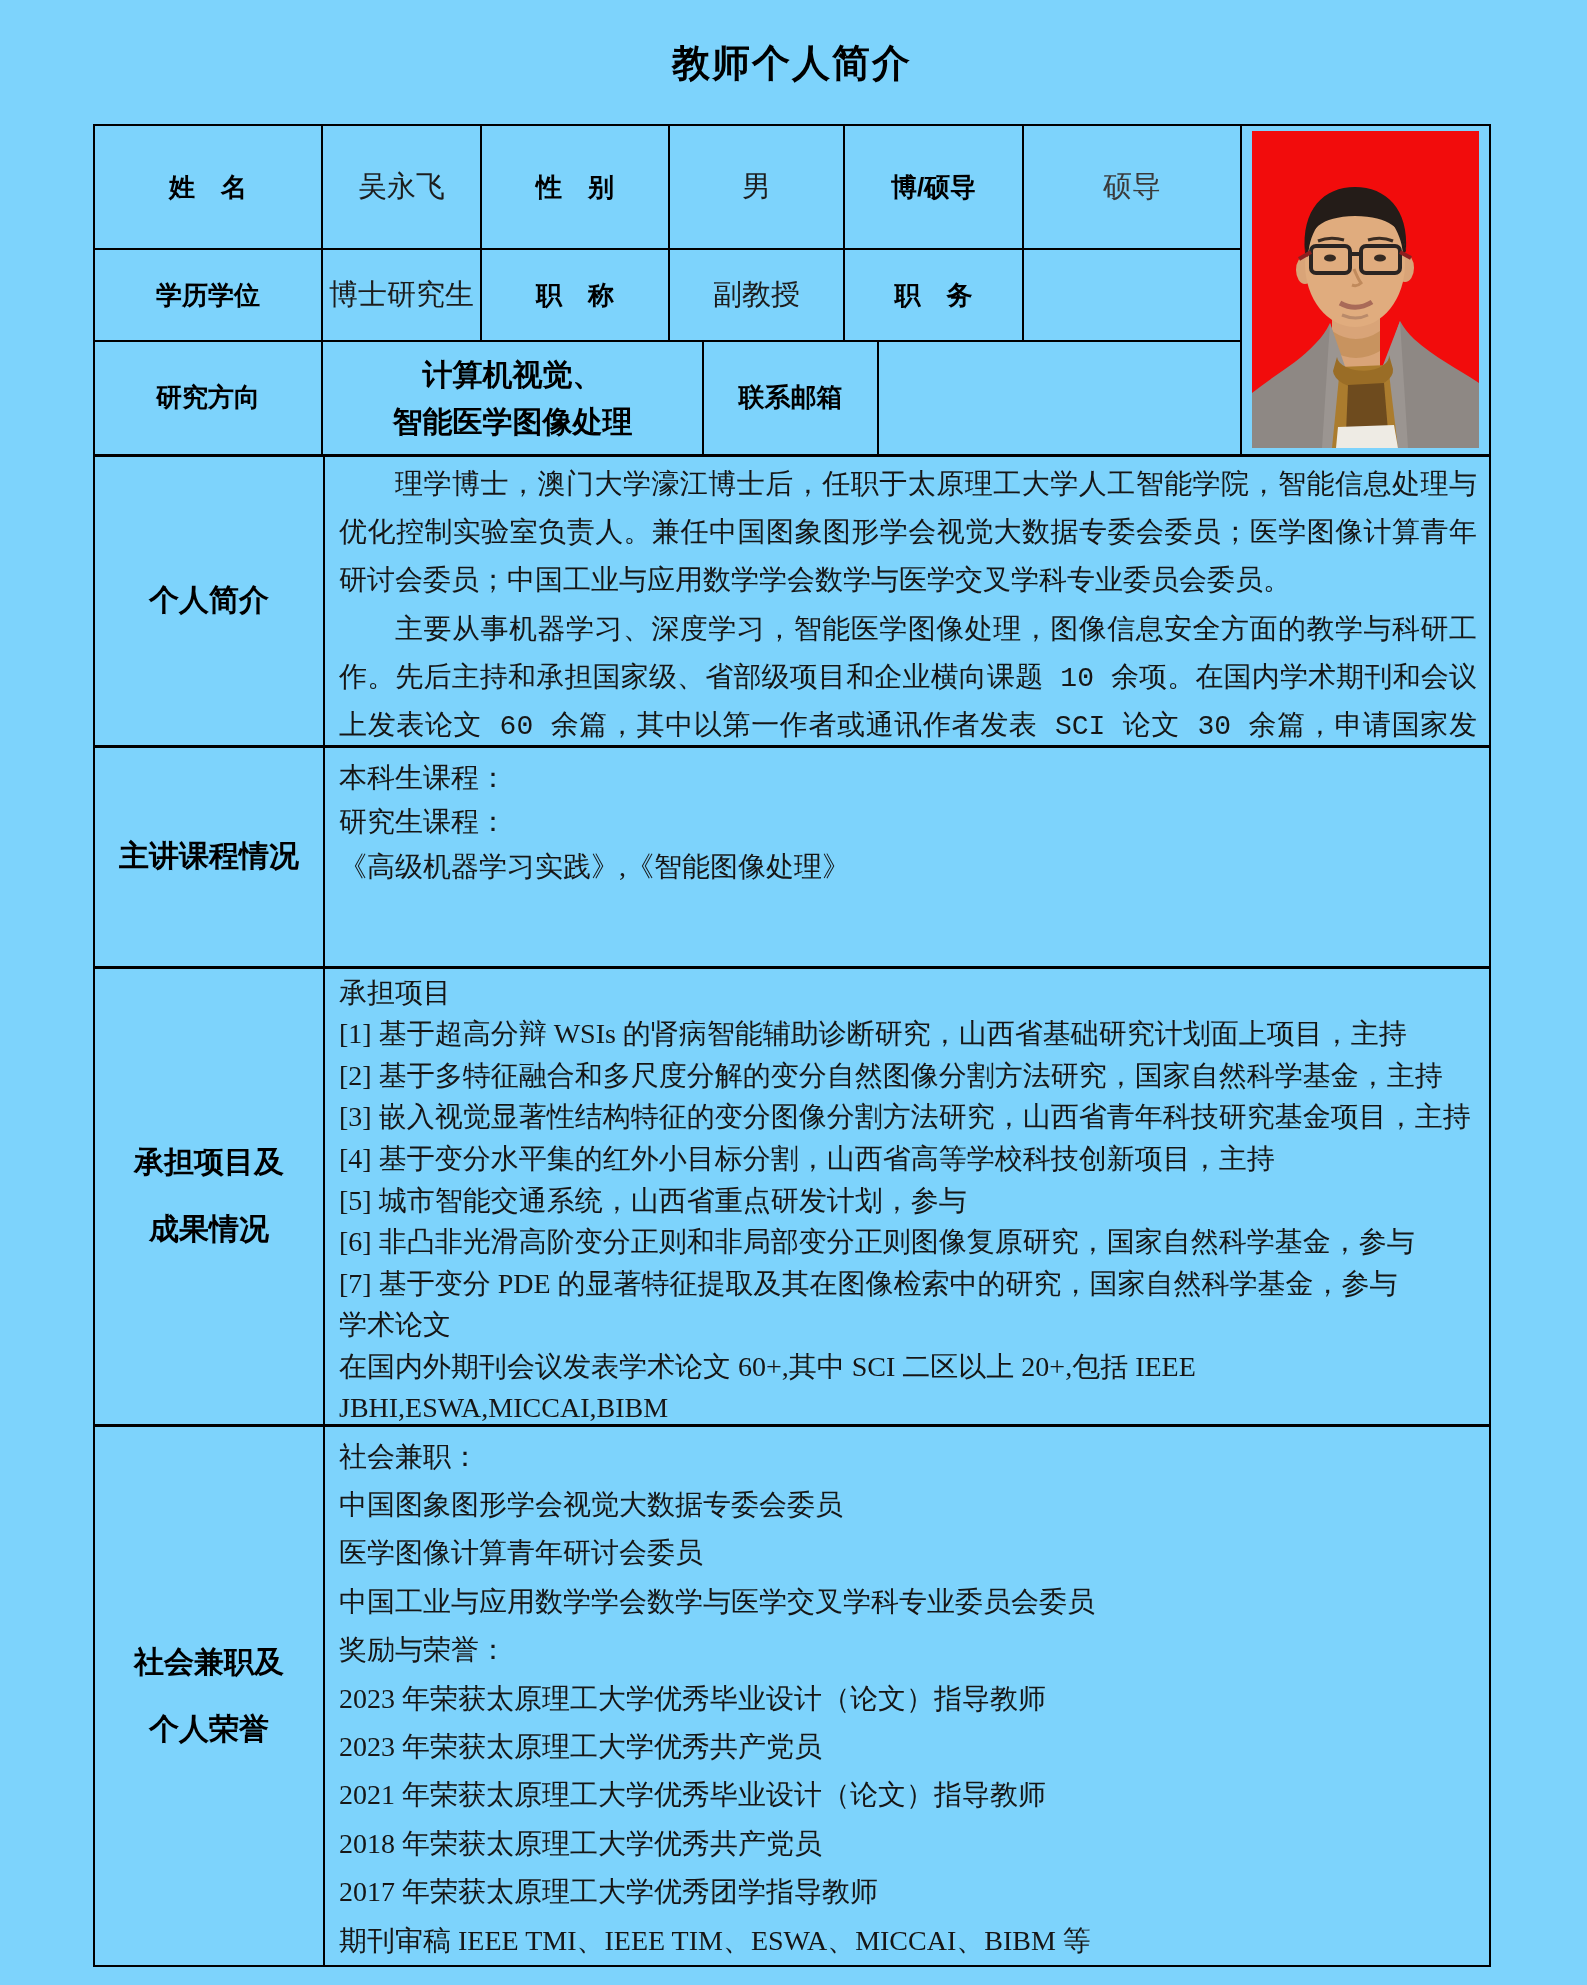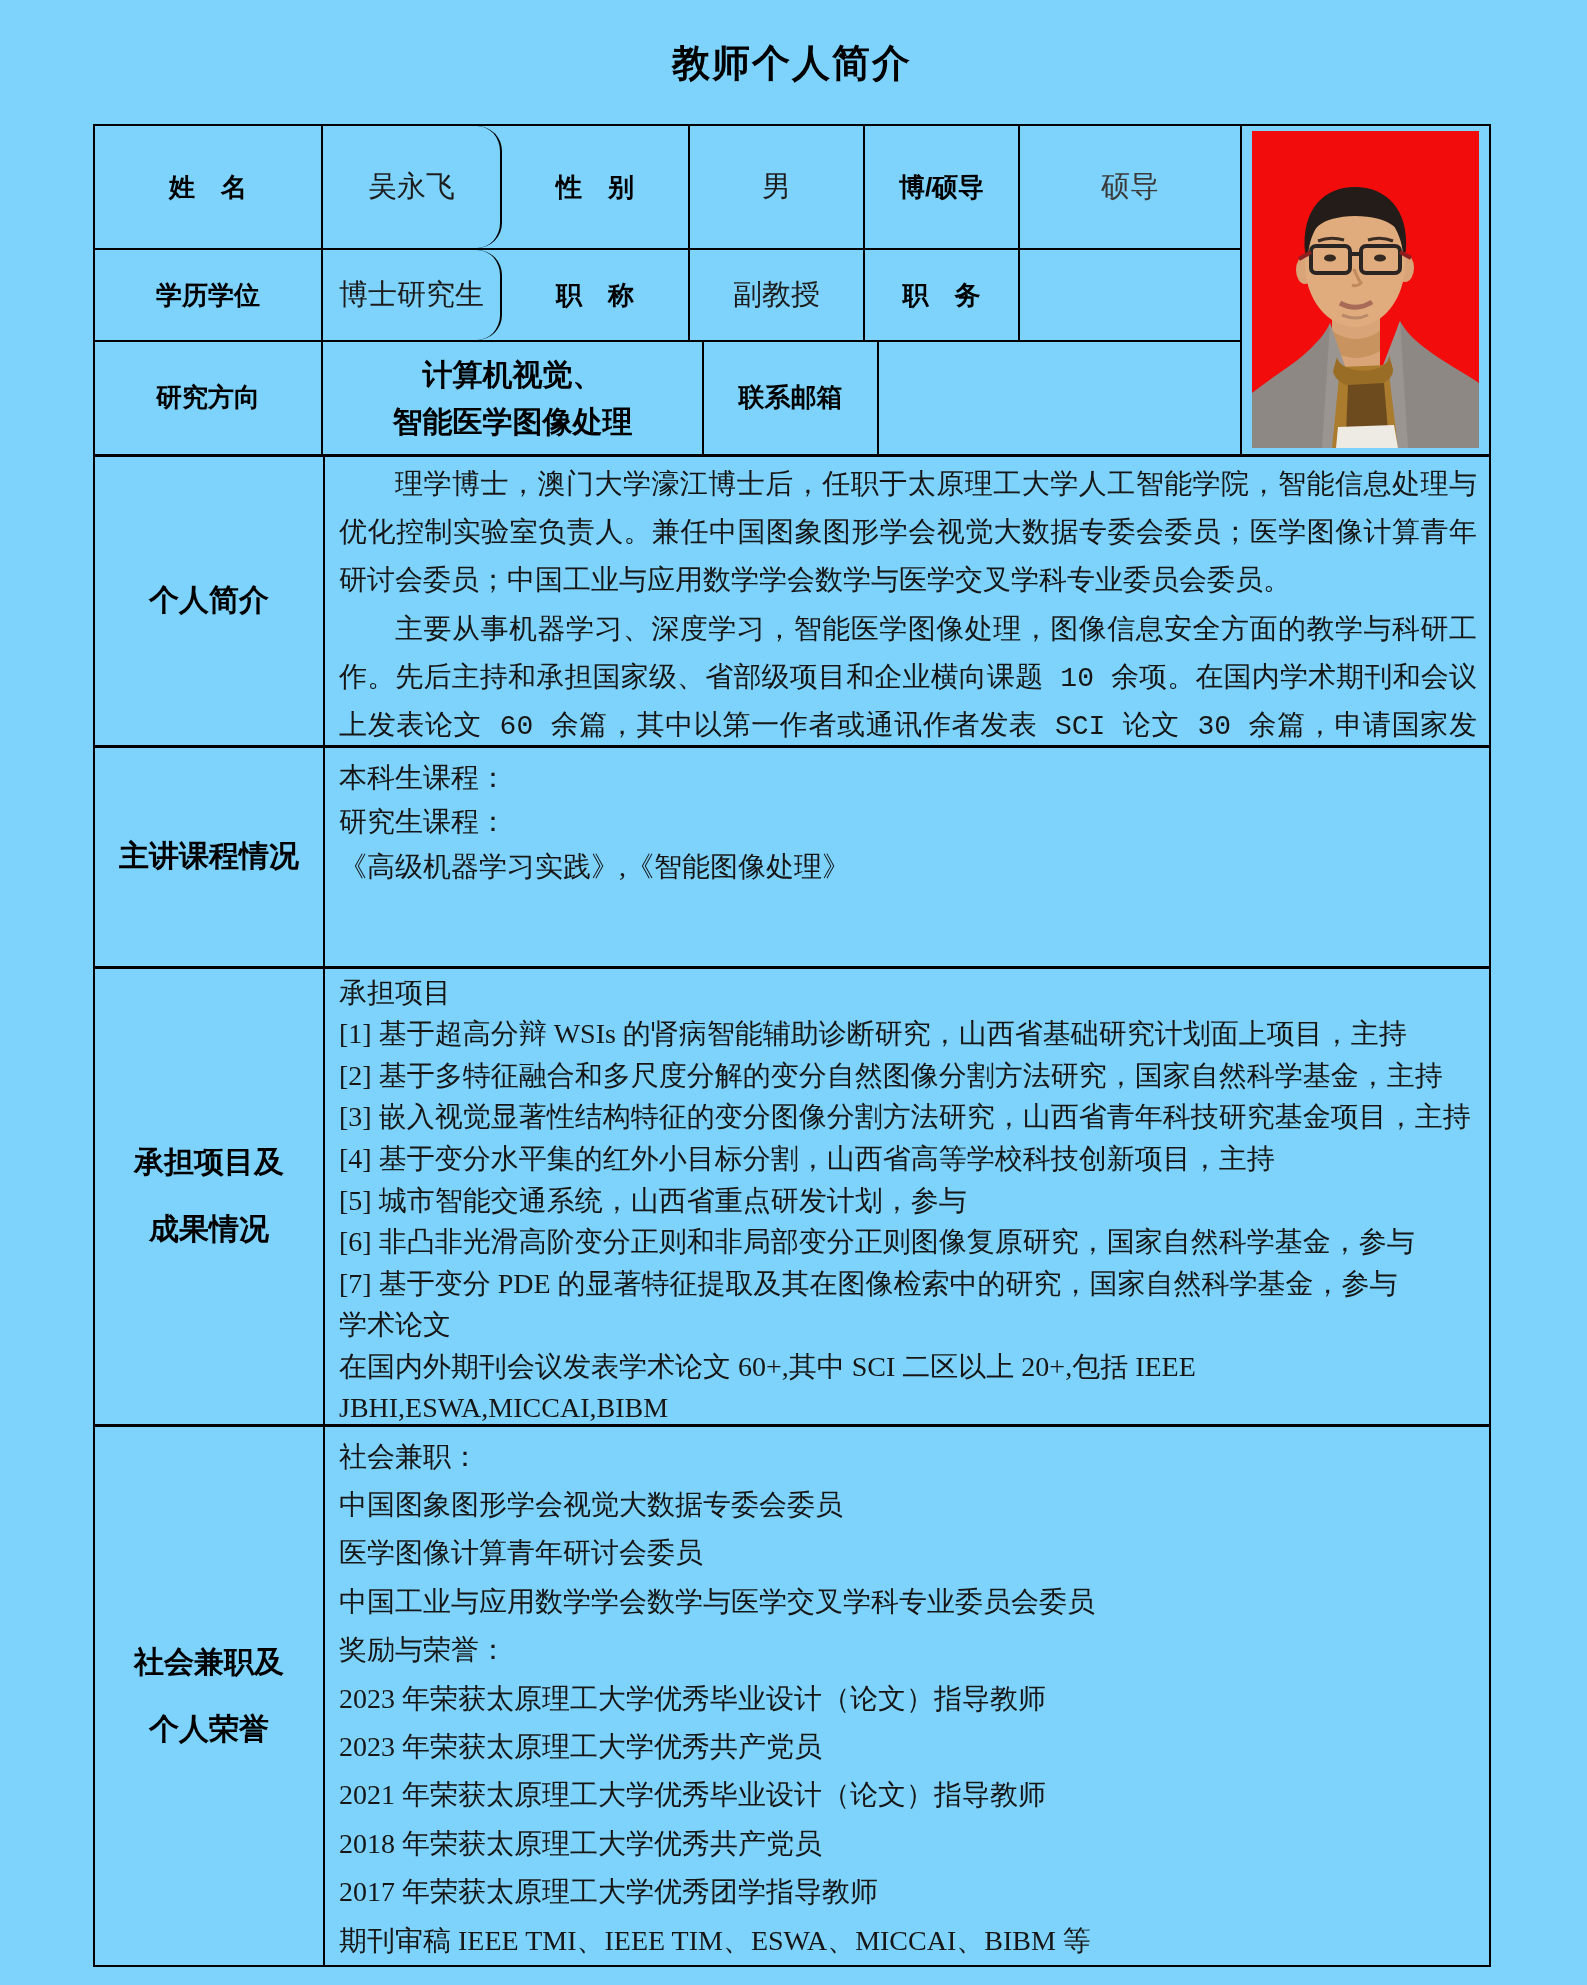--- a/index.html
+++ b/index.html
@@ -41,24 +41,24 @@
   .cell { display: flex; align-items: center; justify-content: center; border-right: 2px solid #000; }
   .cell.last { border-right: none; }
   .lbl {
     font-family: "Liberation Sans", sans-serif;
     font-weight: 700; font-size: 26px; color: #000;
     text-align: center;
   }
   .val { font-size: 29px; color: #1c1c1c; text-align: center; }
   .val.dim { color: #3a3a3a; }
   .w1 { width: 228px; }
-  .w2 { width: 179px; border-radius: 25px; }
+  .w2 { width: 159px; }
   .w3 { width: 188px; }
   .w4 { width: 175px; }
-  .w5 { width: 155px; }
+  .w5 { width: 179px; }
   .w6 { flex: 1; }
   .wm23 { width: 381px; }          
   .wm56 { flex: 1; }               
   .research-val { font-family: "Liberation Sans", sans-serif; font-weight: 700; font-size: 30px; line-height: 47px; color: #000; text-align: center; }
   .email-val { font-size: 27px; }
 
   .photo-cell { flex: 1; display: flex; justify-content: center; padding-top: 5px; }
   .photo-frame { width: 227px; height: 317px; }
 
   

